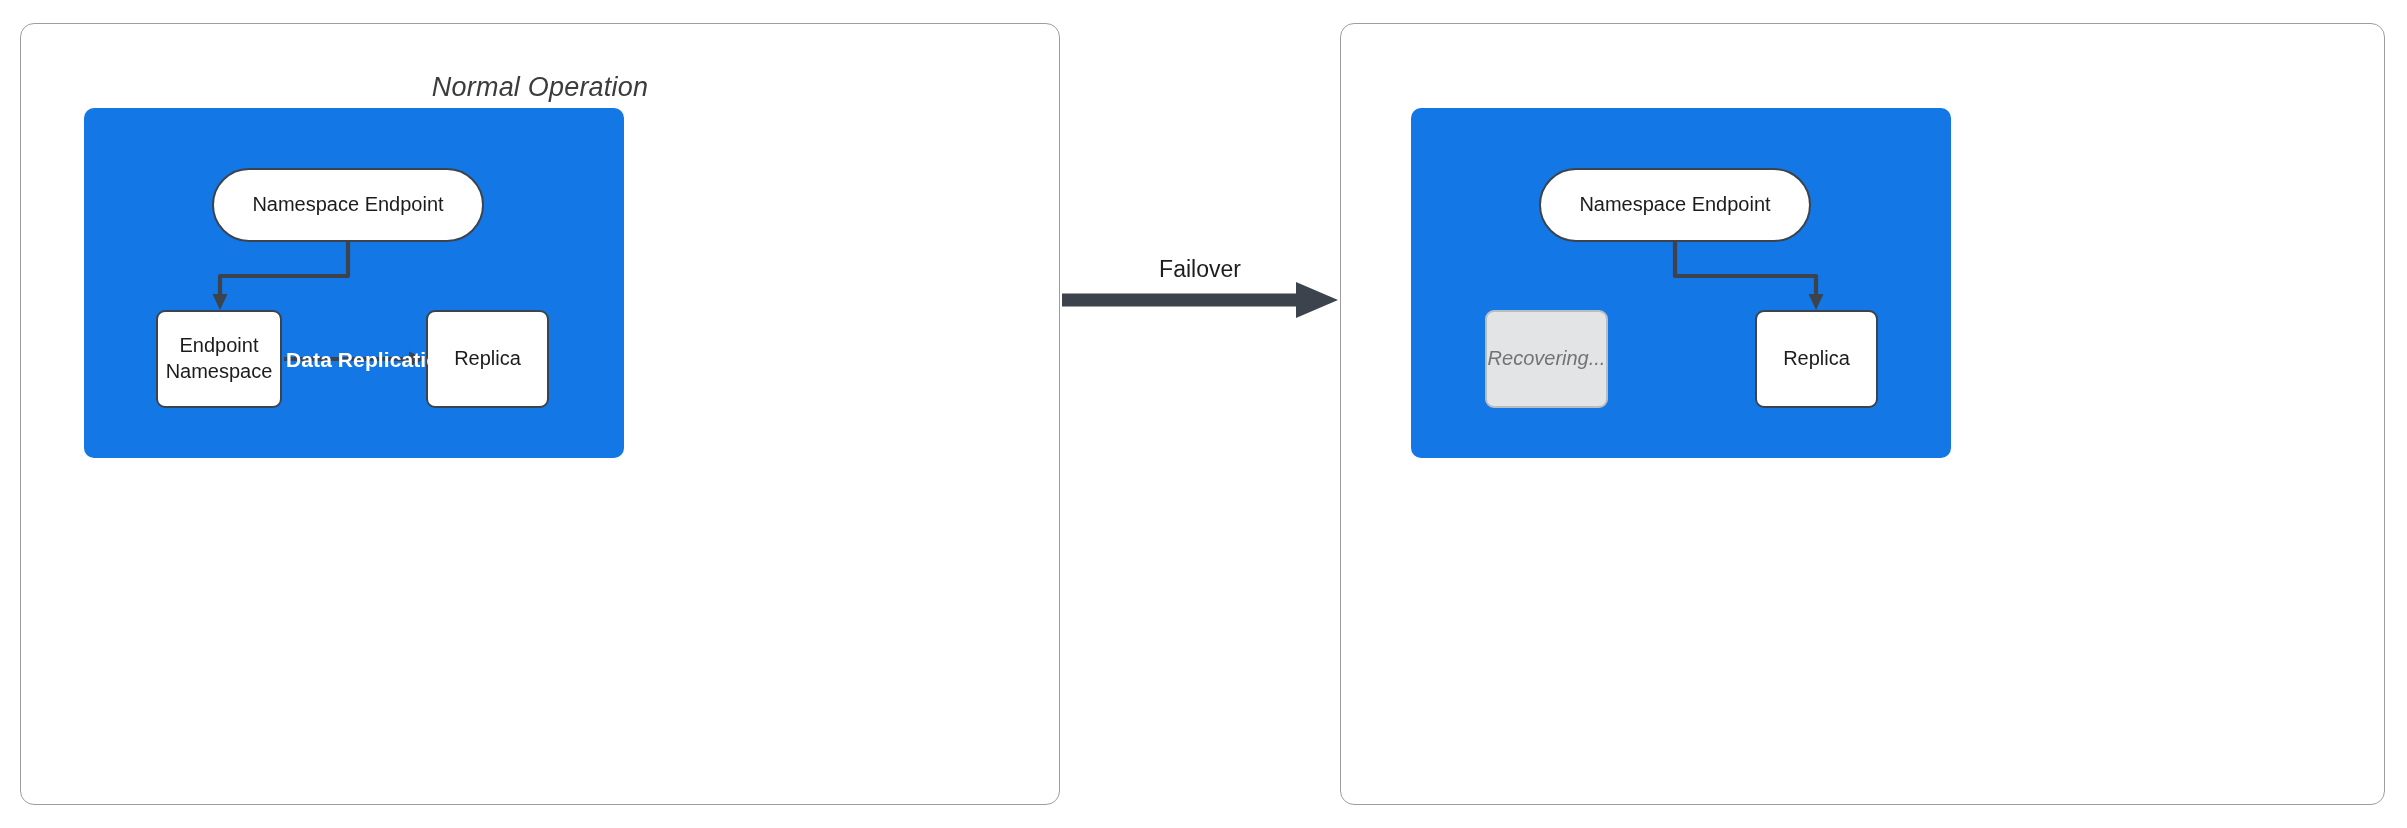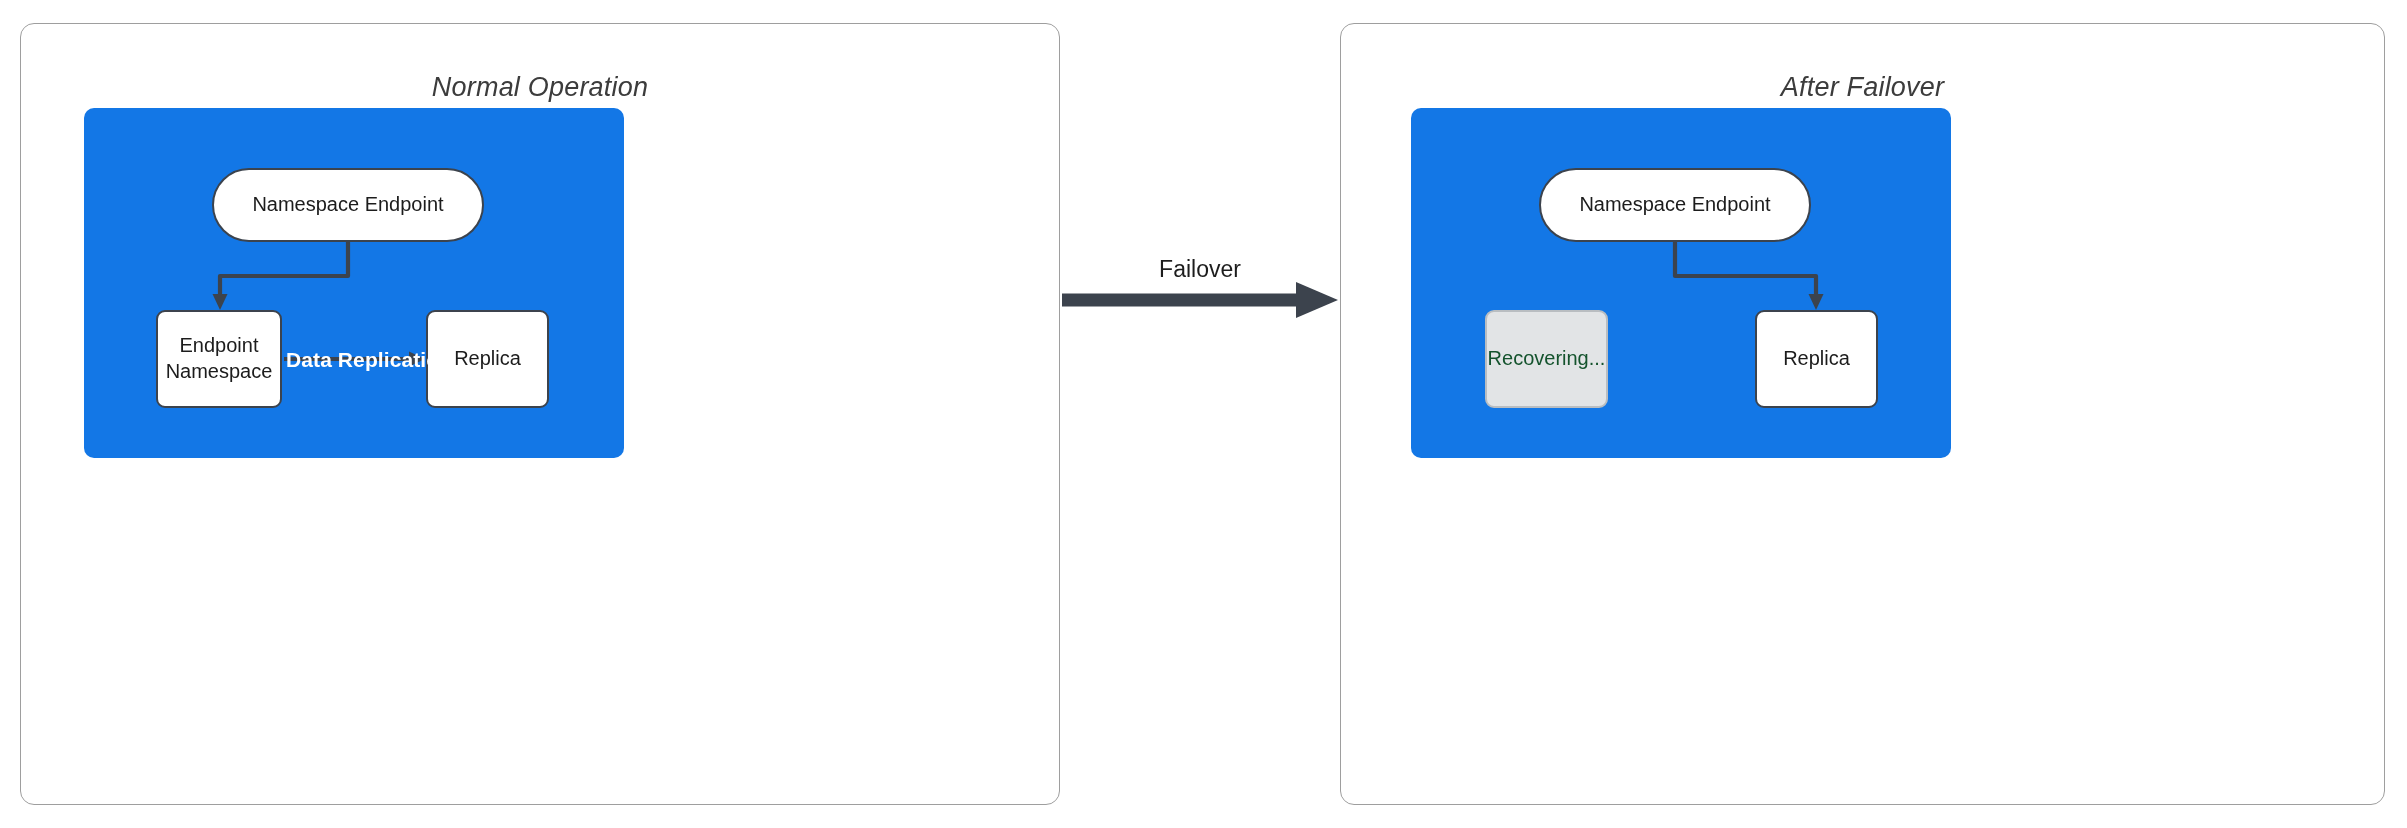--- a/index.html
+++ b/index.html
@@ -58,21 +58,22 @@
     font-size:20px;
     line-height:1.28;
     padding:17px 8px;
   }
   .pill{border-radius:42px;}
   .rect{border-radius:9px;}
 
   .node.recovering{
     background:#e2e4e6;
     border:2.2px solid #b9bdc1;
-    color:#14532d;
+    color:#737373;
+    font-style:italic;
     font-size:20px;
   }
 
   
   .ep-left  {left:128px;top:60px;width:272px;height:74px;}
   .ep-right {left:128px;top:60px;width:272px;height:74px;}
   .primary  {left:72px; top:202px;width:126px;height:98px;}
   .replica-l{left:342px;top:202px;width:123px;height:98px;}
   .recov    {left:74px; top:202px;width:123px;height:98px;}
   .replica-r{left:344px;top:202px;width:123px;height:98px;}
@@ -153,21 +154,20 @@
   <div id="failover-group">
     <div id="failover-label">Failover</div>
     <svg id="failover-arrow" viewBox="0 0 280 40">
       <line x1="2" y1="20" x2="240" y2="20" stroke="#3c434d" stroke-width="13" stroke-linecap="butt"></line>
       <polygon points="278,20 236,2 236,38" fill="#3c434d"></polygon>
     </svg>
   </div>
 
   <div class="panel" id="panel-right">
 
-    <div class="panel-title">After Failover</div>
 
     <div class="bluebox" id="blue-right">
 
       <svg class="wires" viewBox="0 0 540 350">
 
         <g>
           <path d="M264,134 L264,168 L405,168 L405,194" fill="none" stroke="#3c434d" stroke-width="4.2" stroke-linecap="round" stroke-linejoin="round"></path>
           <polygon points="405,202 397.5,186 412.5,186" fill="#3c434d"></polygon>
         </g>
       </svg>

